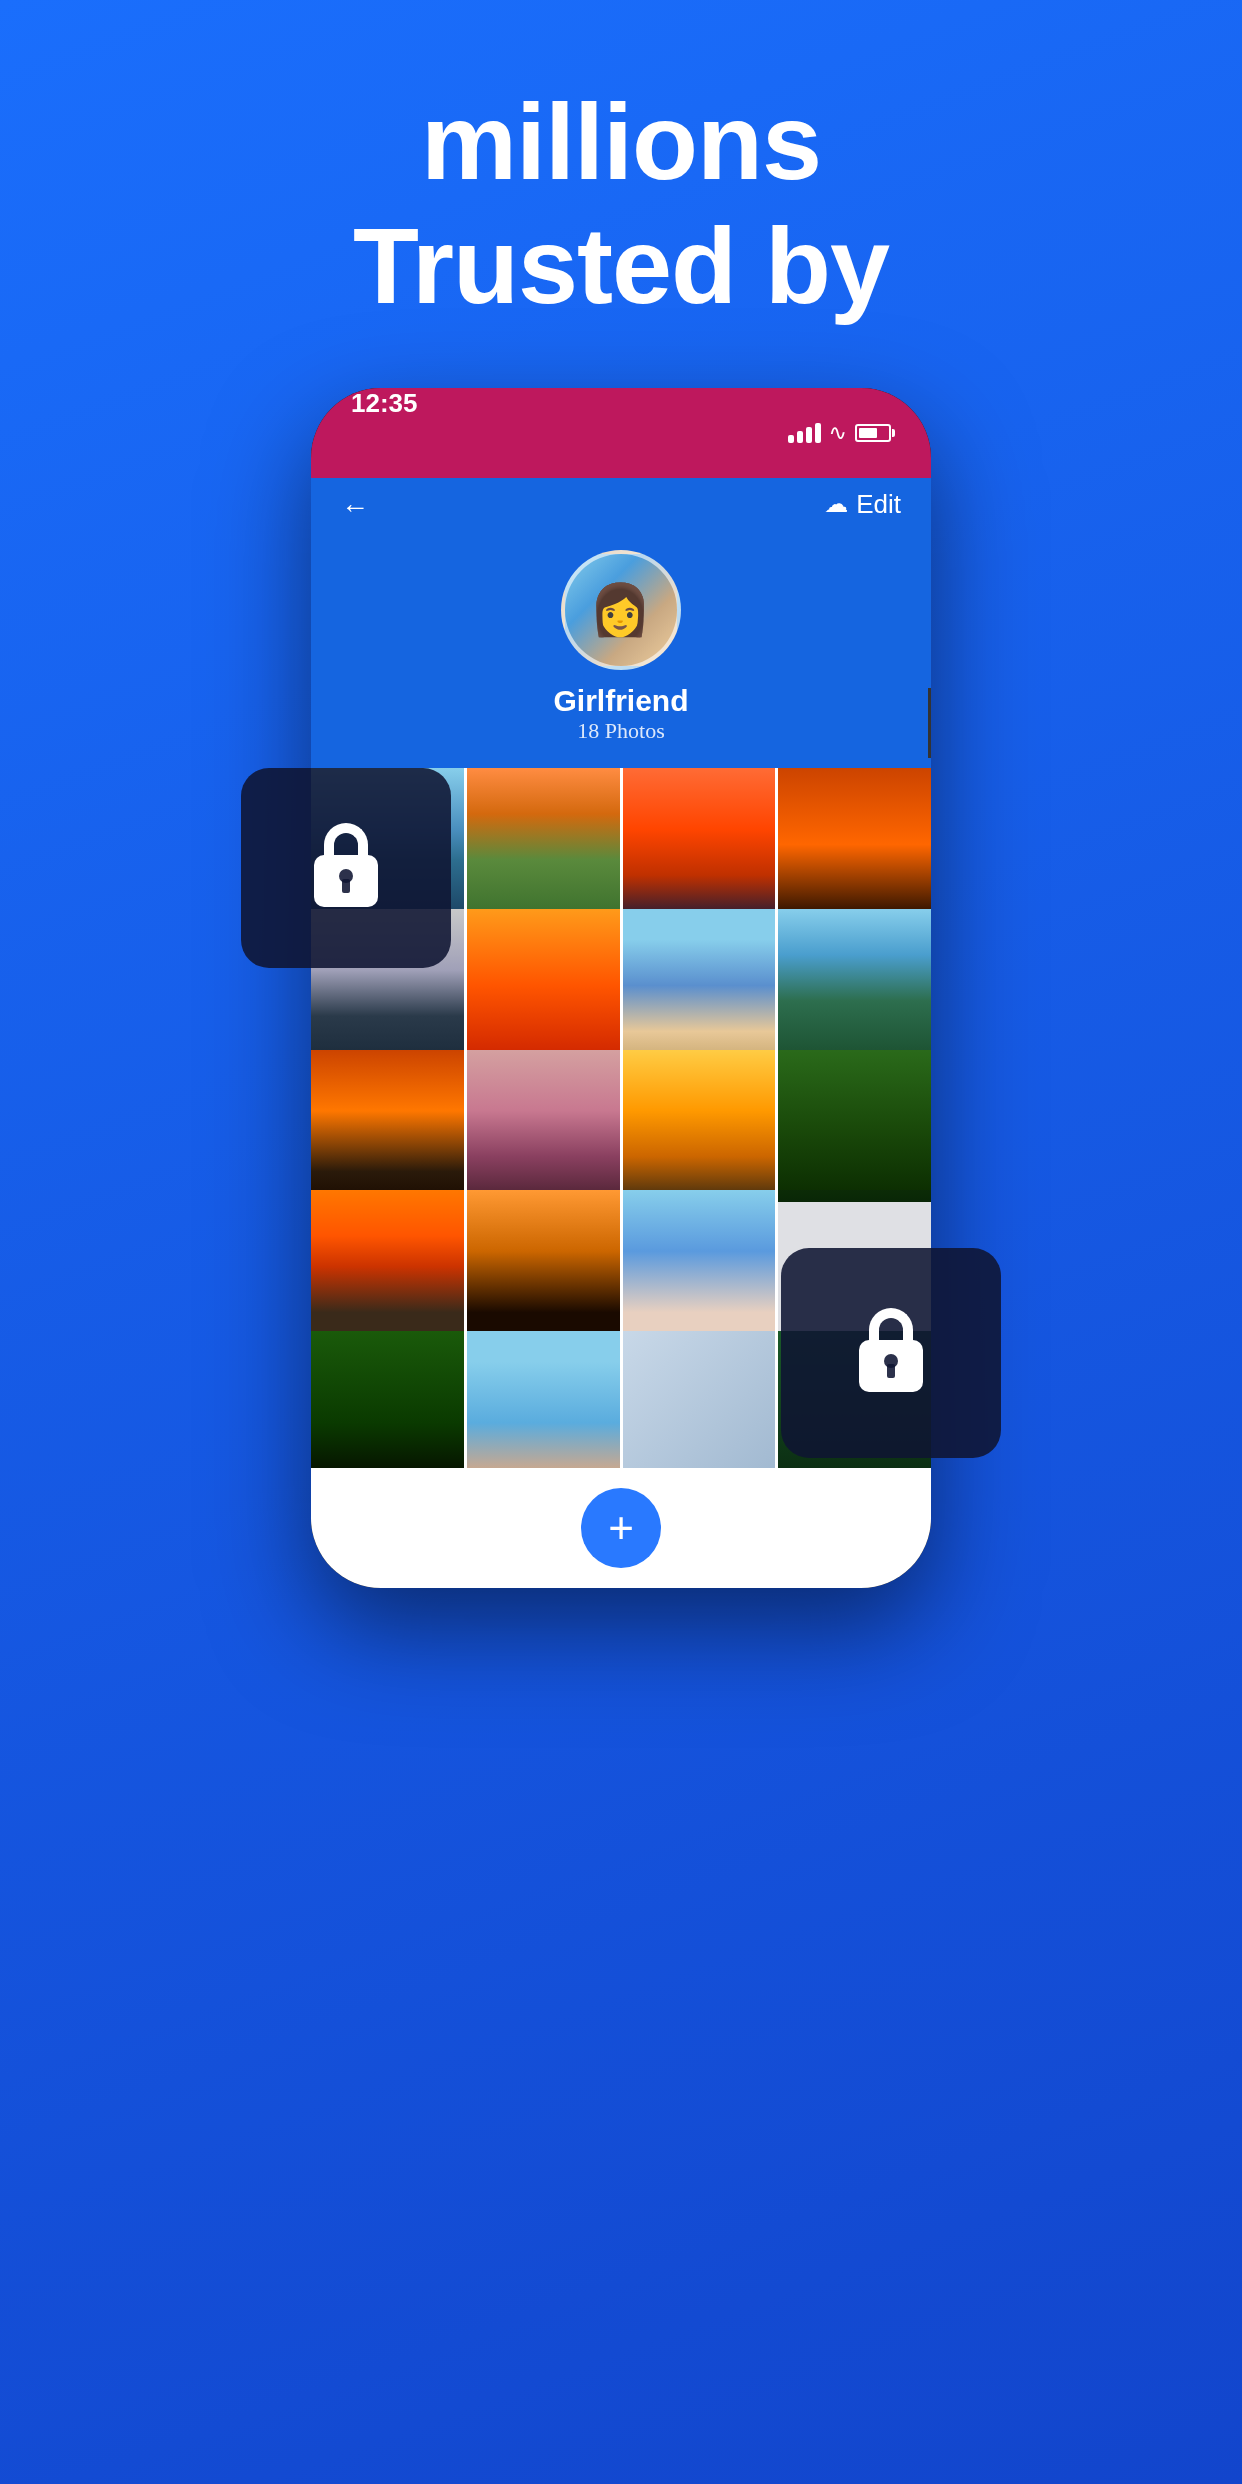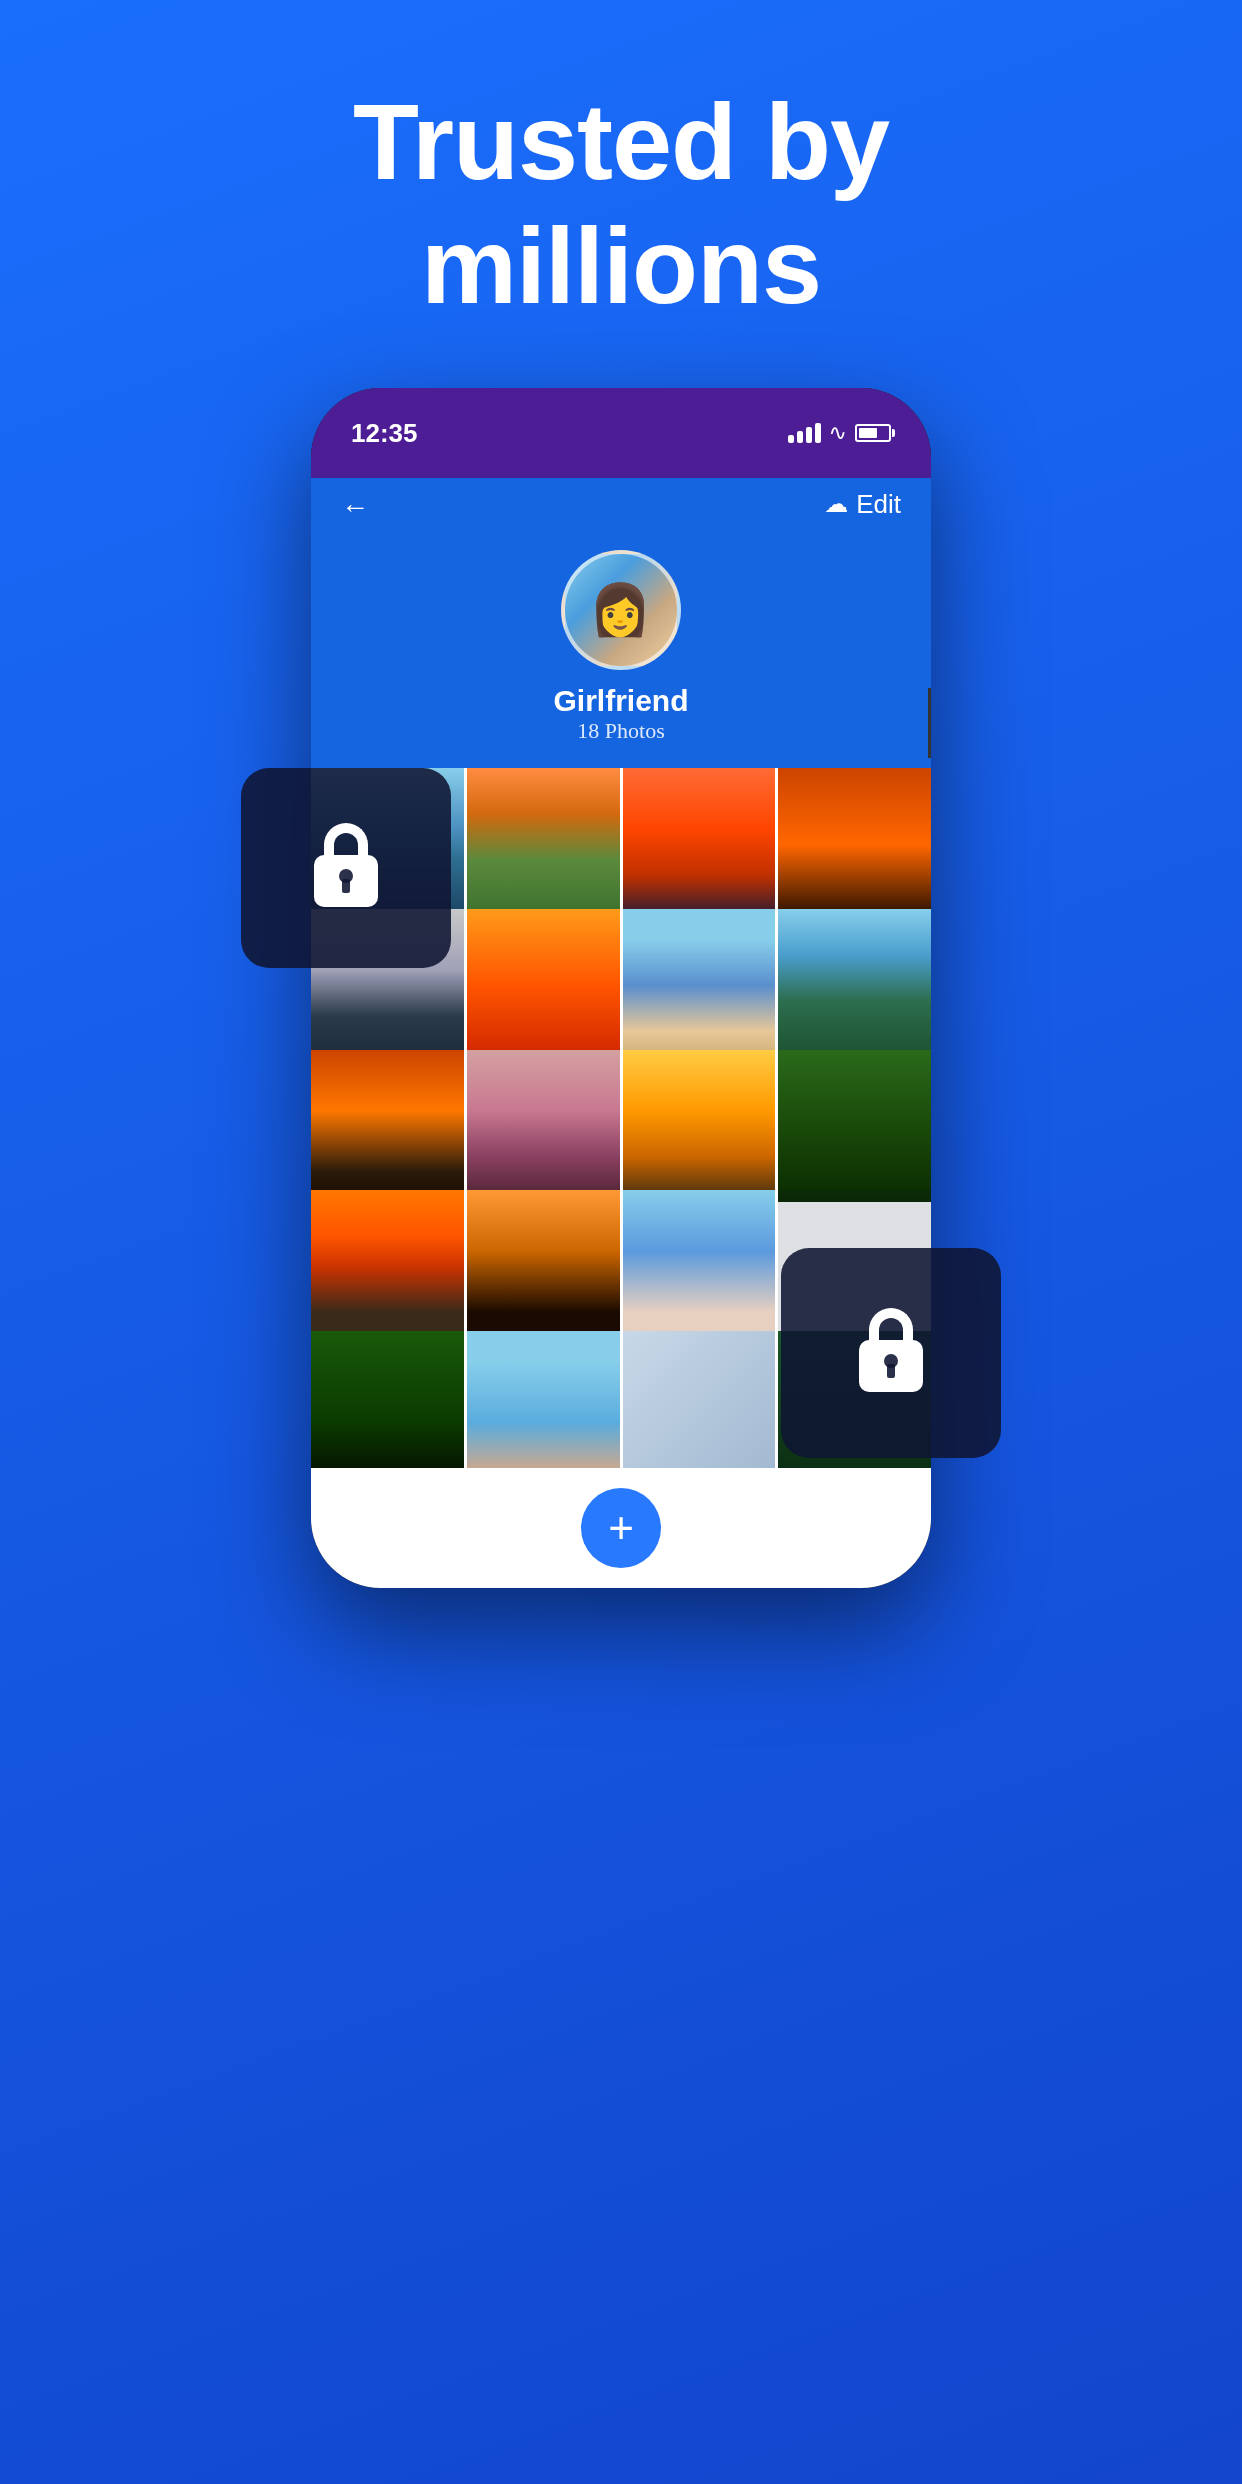--- a/index.html
+++ b/index.html
@@ -45,24 +45,23 @@
       height: 1200px;
       background: #1a1a2e;
       border-radius: 70px;
       box-shadow: 0 40px 100px rgba(0,0,0,0.5), inset 0 0 0 3px #333;
       overflow: hidden;
       z-index: 2;
     }
 
     
     .phone-top-bar {
-      background: #4c1d95;
+      background: #be185d;
       height: 90px;
       display: flex;
-      align-items: center;
       justify-content: space-between;
       padding: 0 40px;
       position: relative;
     }
 
     .phone-time {
       color: white;
       font-size: 26px;
       font-weight: 600;
     }
@@ -364,22 +363,22 @@
       position: absolute;
       inset: 0;
       background: inherit;
       opacity: 0.3;
     }
   </style>
 </head>
 <body>
 
 <div class="header-text">
+  <div>millions</div>
   <div>Trusted by</div>
-  <div>millions</div>
 </div>
 
 <div class="phone-wrapper">
 
   <div class="lock-overlay-left" aria-label="Lock overlay">
     <div class="padlock">
       <div class="padlock-shackle"></div>
       <div class="padlock-body">
         <div class="padlock-keyhole"></div>
       </div>

